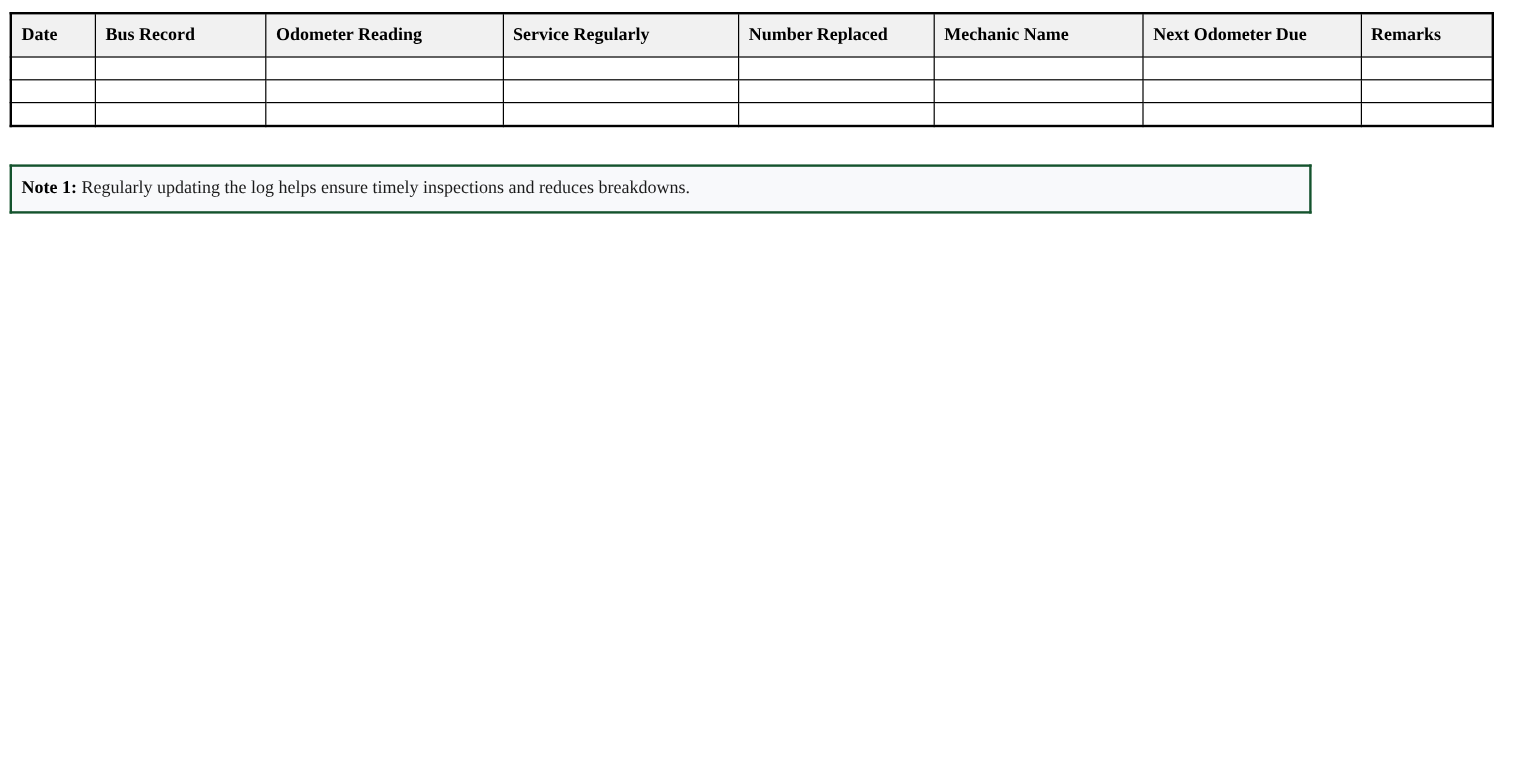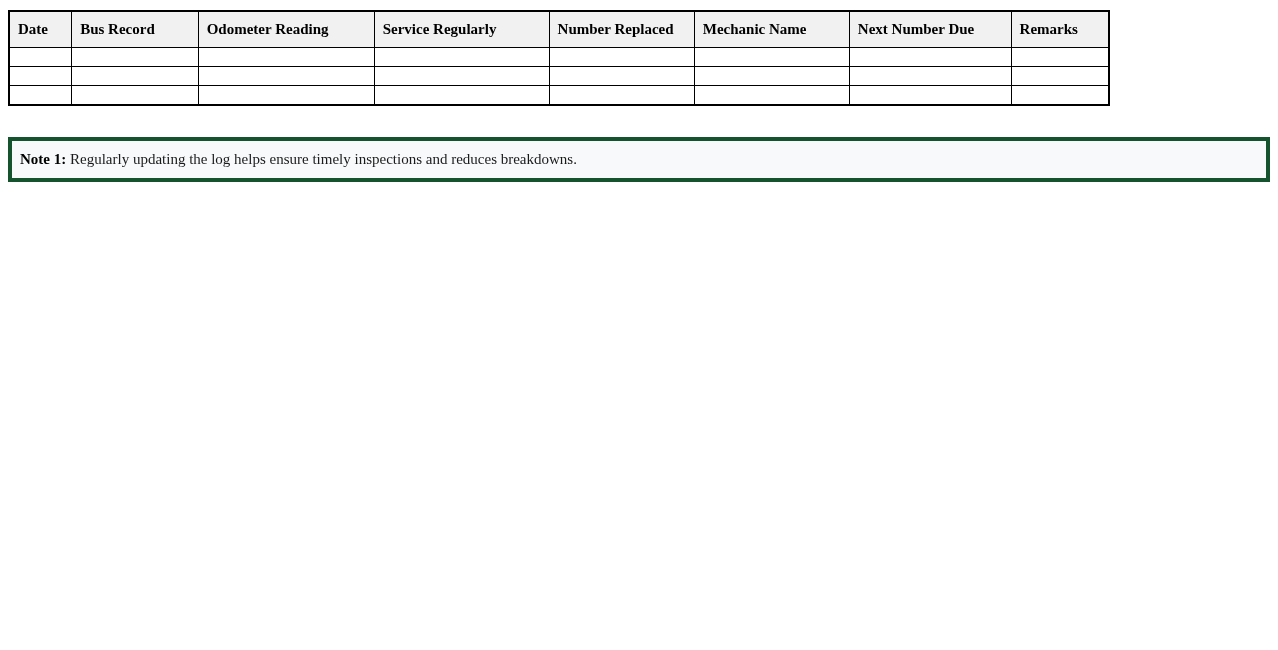--- a/index.html
+++ b/index.html
@@ -11,21 +11,21 @@
     color: #000000;
   }
   .page {
     width: 1278px;
     height: 650px;
     padding: 8px;
     background: #ffffff;
   }
   
   table.log-table {
-    width: 1102px;
+    width: 1237px;
     border-collapse: collapse;
     margin-top: 2px;
     border: 2px solid #000000;
   }
   table.log-table th {
     border: 1px solid #000000;
     background: #f1f1f1;
     font-weight: bold;
     font-size: 15px;
     text-align: left;
@@ -33,24 +33,24 @@
     white-space: nowrap;
   }
   table.log-table td {
     border: 1px solid #000000;
     height: 19px;
     padding: 0 8px;
     font-size: 14px;
   }
   
   table.notes-table {
-    width: 1262px;
+    width: 1085px;
     border-collapse: collapse;
     margin-top: 31px;
-    border: 4px solid #14532d;
+    border: 2px solid #14532d;
   }
   table.notes-table td {
     border: 1px solid #323a45;
     background: #f8f9fb;
     font-size: 15px;
     padding: 10px 8px;
     color: #1a1a1a;
   }
   .note-label {
     font-weight: bold;
@@ -74,21 +74,21 @@
       <col style="width:8.9%">
     </colgroup>
     <thead>
       <tr>
         <th>Date</th>
         <th>Bus Record</th>
         <th>Odometer Reading</th>
         <th>Service Regularly</th>
         <th>Number Replaced</th>
         <th>Mechanic Name</th>
-        <th>Next Number Due</th>
+        <th>Next Odometer Due</th>
         <th>Remarks</th>
       </tr>
     </thead>
     <tbody>
       <tr>
         <td></td>
         <td></td>
         <td></td>
         <td></td>
         <td></td>

